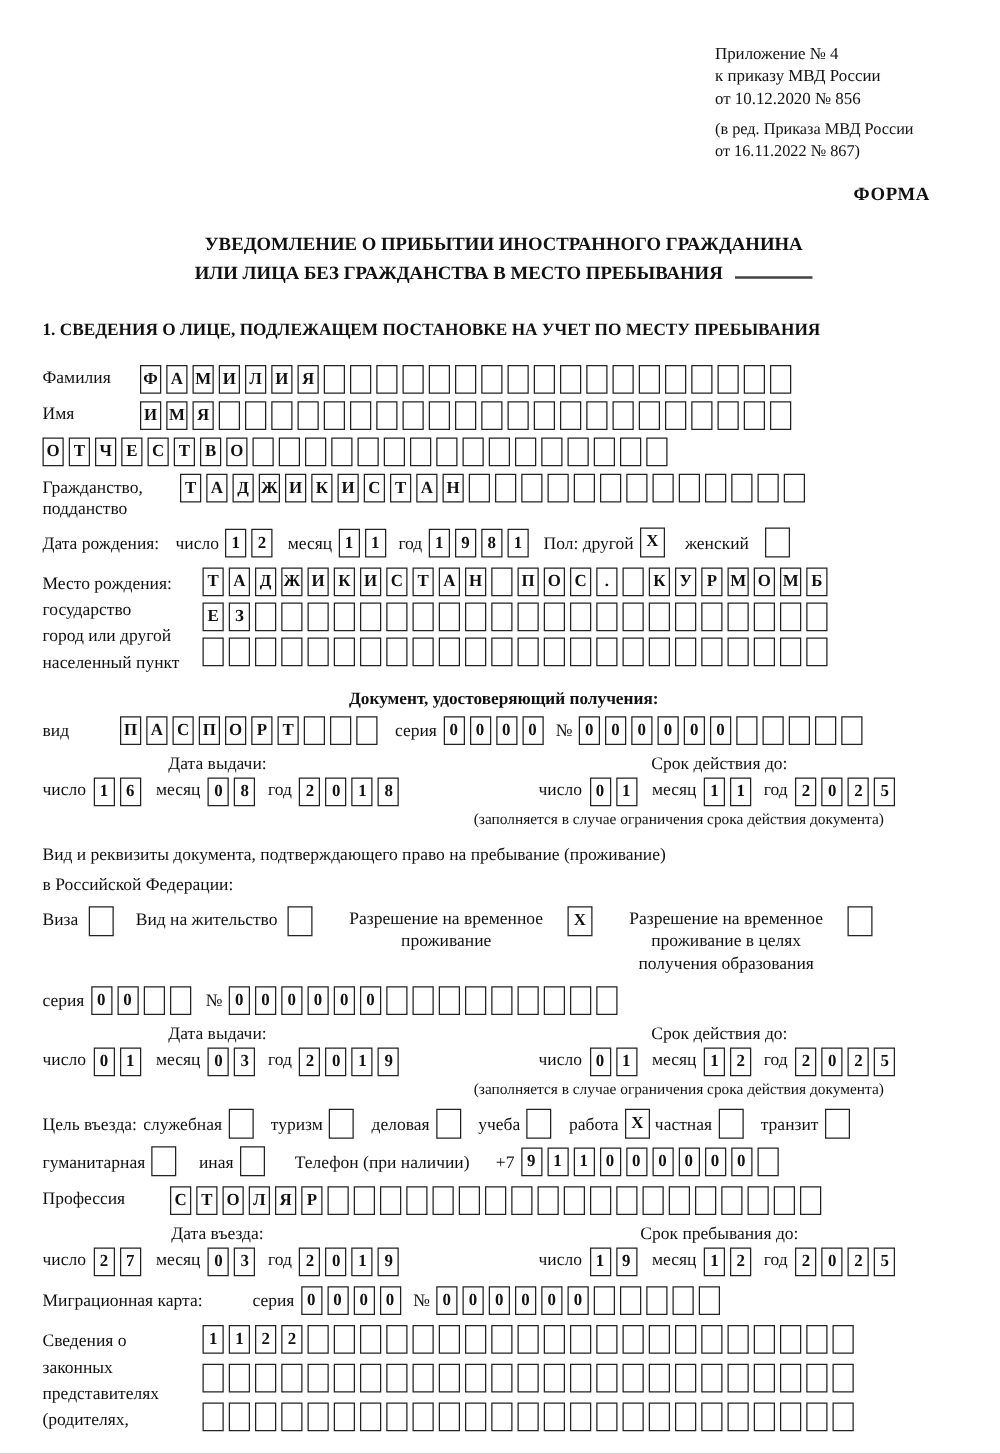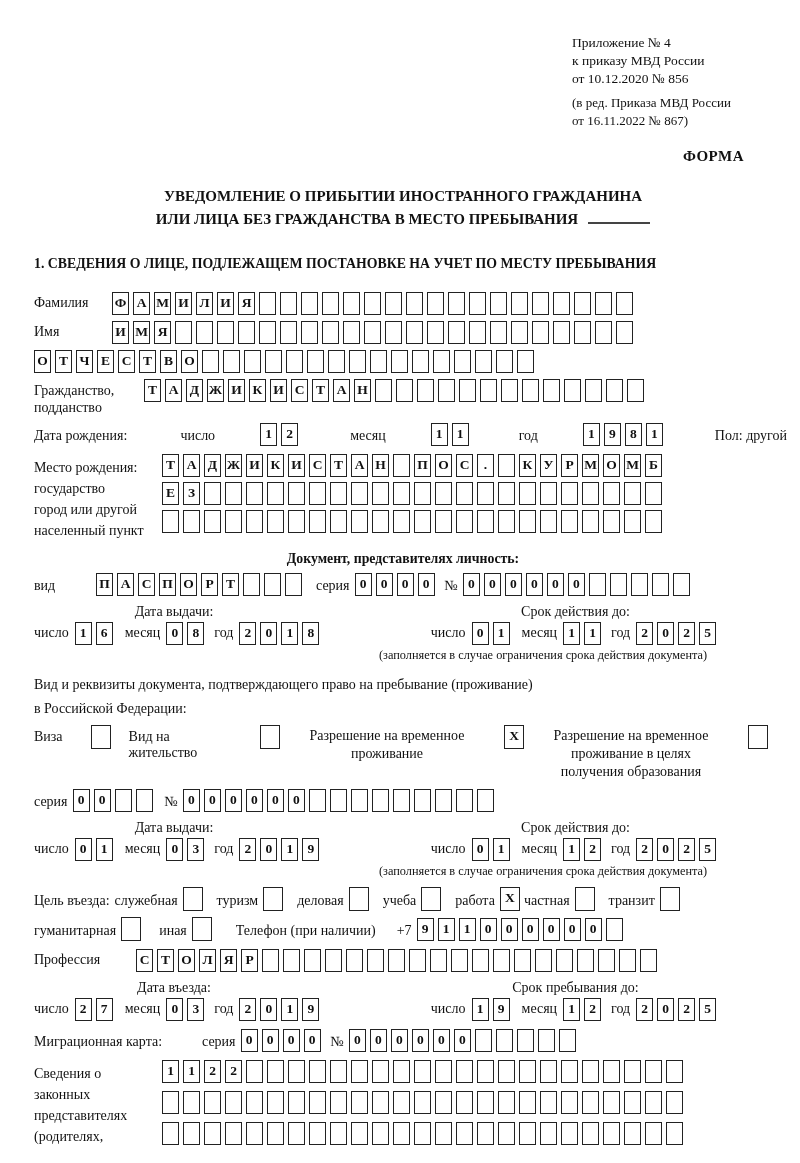--- a/index.html
+++ b/index.html
@@ -26,21 +26,21 @@
   .cb .cell { width:20px; height:24px; }
   .grp-lbl { padding:3px 5px 0 0; flex:none; }
   .dgline { display:flex; align-items:flex-start; }
   .dgline .t { padding-top:3px; margin-right:6px; }
   .dg-title { text-align:center; margin-bottom:2px; }
   .note { font-size:12.3px; margin-top:3px; }
   .doc-head { text-align:center; font-weight:bold; margin-top:10px; font-size:13.8px; }
   .two-col { display:flex; margin-top:8px; }
   .col-l { width:345px; flex:none; }
   .col-r { flex:1; }
-  .opt { display:flex; align-items:flex-start; margin-right:14px;gap:20px; }
+  .opt { display:flex; align-items:flex-start; margin-right:14px; }
   .opt .olbl { padding-top:4px; margin-right:8px; }
   .opt .wrap { width:178px; text-align:center; line-height:18px; padding-top:2px; }
   .gap-s { margin-right:10px; }
   .intro { margin-top:10px; line-height:24px; }
   .stack { line-height:21px; }
 </style>
 </head>
 <body>
 
 <div class="page">
@@ -180,21 +180,21 @@
         <span class="cell"></span>
         <span class="cell"></span>
         <span class="cell"></span>
         <span class="cell"></span>
         <span class="cell"></span>
         <span class="cell"></span>
         <span class="cell"></span>
       </div>
   </div>
 
-  <div class="row" style="align-items:center;gap:40px;">
+  <div class="row" style="align-items:center;">
     <span class="grp-lbl">Дата рождения:</span>
     <span class="grp-lbl" style="margin-left:8px;">число</span>
     <span class="cells">
         <span class="cell">1</span>
         <span class="cell">2</span>
       </span>
     <span class="grp-lbl" style="margin-left:8px;">месяц</span>
     <span class="cells">
         <span class="cell">1</span>
         <span class="cell">1</span>
@@ -298,21 +298,21 @@
           <span class="cell"></span>
           <span class="cell"></span>
           <span class="cell"></span>
           <span class="cell"></span>
           <span class="cell"></span>
           <span class="cell"></span>
         </div>
     </div>
   </div>
 
-  <div class="doc-head">Документ, представителях личность:</div>
+  <div class="doc-head">Документ, удостоверяющий получения:</div>
 
   <div class="row" style="align-items:center;">
     <span class="grp-lbl" style="width:62px;">вид</span>
     <span class="cells">
         <span class="cell">П</span>
         <span class="cell">А</span>
         <span class="cell">С</span>
         <span class="cell">П</span>
         <span class="cell">О</span>
         <span class="cell">Р</span>

